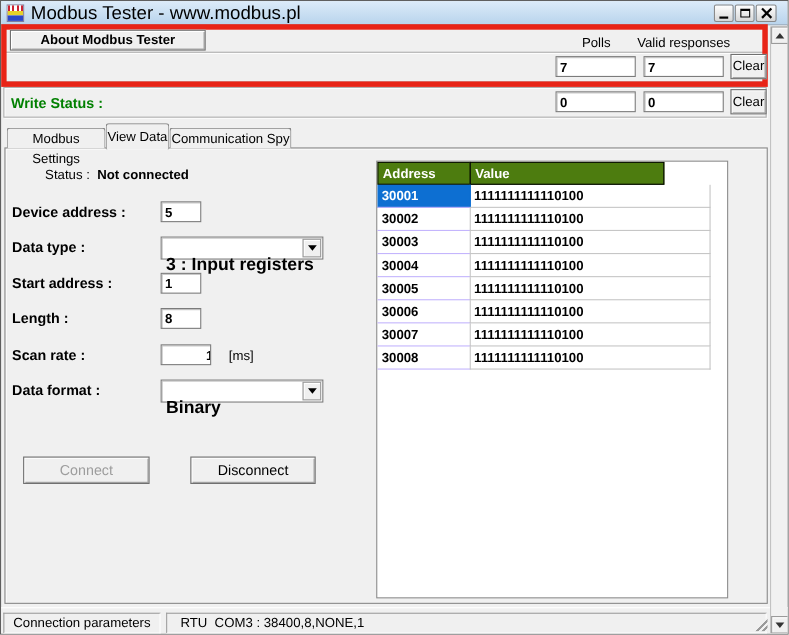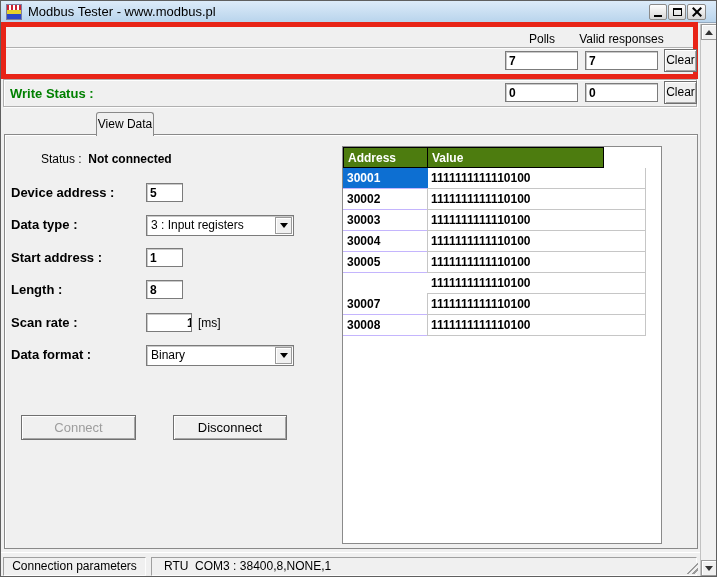--- a/index.html
+++ b/index.html
@@ -10,21 +10,21 @@
   }
   
   #titlebar {
     position:absolute; left:0; top:0; width:100%; height:22px;
     background:linear-gradient(#dcebf9,#b9d4ec); border-bottom:1px solid #93a8bd;
   }
   #app-icon { position:absolute; left:5px; top:3px; width:16px; height:16px; border:1px solid #7d7d9e; background:#fff; }
   #app-icon .s1 { height:5px; background:repeating-linear-gradient(90deg,#c23 0 2px,#fff 2px 4px); }
   #app-icon .s2 { height:4px; background:#e6d02a; }
   #app-icon .s3 { height:5px; background:#2a46c8; }
-  #title-text { position:absolute; left:27px; top:0; line-height:21px; font-size:13px; }
+  #title-text { position:absolute; left:27px; top:0; line-height:21px; font-size:17px; }
   .tb-btn {
     position:absolute; top:3px; width:18px; height:16px;
     background:linear-gradient(#fefefe,#d7d7d7); border:1px solid #8a8a8a; border-radius:2px;
     display:flex; align-items:center; justify-content:center;
   }
   #btn-min { left:648px; } #btn-max { left:667px; } #btn-close { left:686px; width:19px; }
   .glyph-min { width:8px; height:2px; background:#000; margin-top:8px; }
   .glyph-max { width:9px; height:8px; border:1px solid #000; border-top:2px solid #000; }
   .glyph-x { position:relative; width:10px; height:10px; }
   .glyph-x::before,.glyph-x::after { content:""; position:absolute; left:4px; top:-1px; width:2px; height:12px; background:#000; }
@@ -77,28 +77,28 @@
   
   .fld-label { position:absolute; font-size:13px; font-weight:bold; z-index:3; }
   #status-line { position:absolute; left:40px; top:151px; font-size:12px; white-space:pre; z-index:3; }
   #status-value { font-weight:bold; }
   .edit { height:19px; z-index:3; }
   #device-label { left:10px; top:184px; } #device-input { left:145px; top:182px; width:37px; }
   #datatype-label { left:10px; top:216px; }
   #start-label { left:10px; top:249px; } #start-input { left:145px; top:247px; width:37px; }
   #length-label { left:10px; top:281px; } #length-input { left:145px; top:279px; width:37px; }
   #scan-label { left:10px; top:314px; } #scan-input { left:145px; top:312px; width:46px;padding-left:40px; }
-  #scan-unit { position:absolute; left:197px; top:315px; font-size:12px; z-index:3; }
+  #scan-unit { position:absolute; left:207px; top:315px; font-size:12px; z-index:3; }
   #format-label { left:10px; top:346px; }
   .combo {
     position:absolute; width:148px; height:21px; background:#fff;
     border:1px solid #7b7b7b; box-shadow:inset 1px 1px 0 #c9c9c9; z-index:3;
   }
   #datatype-combo { left:145px; top:214px; } #format-combo { left:145px; top:344px; }
-  .combo .val { position:absolute; left:4px; top:2px; font-size:12px; font-weight:normal; }
+  .combo .val { position:absolute; left:4px; top:16px; font-size:16px; font-weight:bold; }
   .combo .drop {
     position:absolute; right:1px; top:1px; bottom:1px; width:17px; background:#f0f0f0;
     border:1px solid #9a9a9a; box-shadow:inset 1px 1px 0 #fff;
     display:flex; align-items:center; justify-content:center;
   }
   .tri-down { width:0; height:0; border-left:4px solid transparent; border-right:4px solid transparent; border-top:5px solid #000; }
   .big-btn { font-size:13px; line-height:23px; z-index:3; }
   #connect-btn { left:20px; top:414px; width:115px; height:25px; color:#9d9d9d; }
   #disconnect-btn { left:172px; top:414px; width:114px; height:25px; }
   
@@ -152,35 +152,38 @@
     <div class="tb-btn" id="btn-max">
         <div class="glyph-max"></div>
       </div>
     <div class="tb-btn" id="btn-close">
         <div class="glyph-x"></div>
       </div>
   </div>
 
   <div id="highlight-rect"></div>
 
+  <div class="btn3d" id="about-btn">About Modbus Tester</div>
   <div class="col-label" id="polls-label">Polls</div>
   <div class="col-label" id="valid-label">Valid responses</div>
 
   <div class="frame" id="frame-read"></div>
   <input class="sunken count-field" id="read-polls" value="7" style="">
   <input class="sunken count-field" id="read-valid" value="7" style="">
   <div class="btn3d clear-btn" id="read-clear">Clear</div>
 
   <div class="frame" id="frame-write"></div>
   <div class="status-line" id="write-line"><span class="green-bold">Write Status :</span></div>
   <input class="sunken count-field" id="write-polls" value="0" style="">
   <input class="sunken count-field" id="write-valid" value="0" style="">
   <div class="btn3d clear-btn" id="write-clear">Clear</div>
 
+  <div class="tab" id="tab-settings">Modbus Settings</div>
   <div class="tab" id="tab-view">View Data</div>
+  <div class="tab" id="tab-spy">Communication Spy</div>
   <div id="tab-panel"></div>
 
   <div id="status-line"><span>Status :  </span><span id="status-value">Not connected</span></div>
 
   <div class="fld-label" id="device-label">Device address :</div>
   <input class="sunken edit" id="device-input" value="5" style="">
 
   <div class="fld-label" id="datatype-label">Data type :</div>
   <div class="combo" id="datatype-combo">
     <span class="val">3 : Input registers</span>
@@ -229,20 +232,21 @@
     </div>
     <div class="g-row g-body">
       <div class="g-cell c-addr">30004</div>
       <div class="g-cell c-val">1111111111110100</div>
     </div>
     <div class="g-row g-body">
       <div class="g-cell c-addr">30005</div>
       <div class="g-cell c-val">1111111111110100</div>
     </div>
     <div class="g-row g-body">
+      <div class="g-cell c-addr">30006</div>
       <div class="g-cell c-val">1111111111110100</div>
     </div>
     <div class="g-row g-body">
       <div class="g-cell c-addr">30007</div>
       <div class="g-cell c-val">1111111111110100</div>
     </div>
     <div class="g-row g-body">
       <div class="g-cell c-addr">30008</div>
       <div class="g-cell c-val">1111111111110100</div>
     </div>

